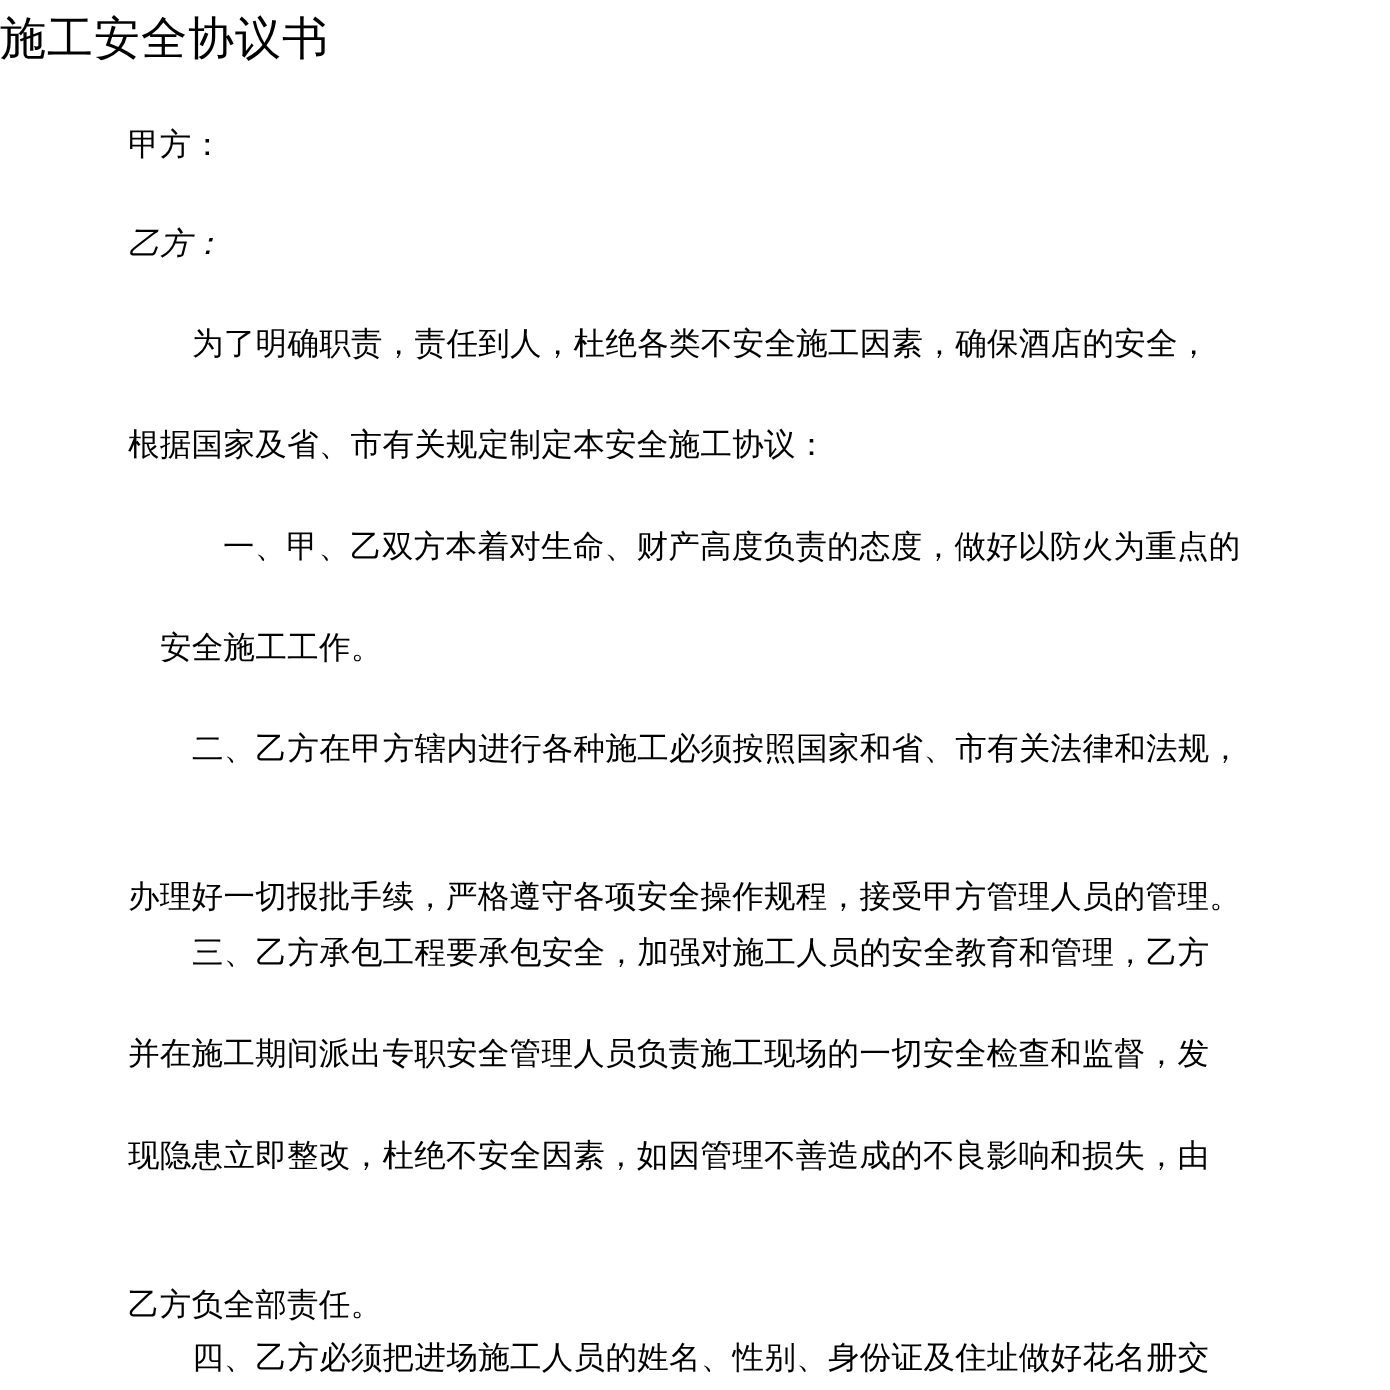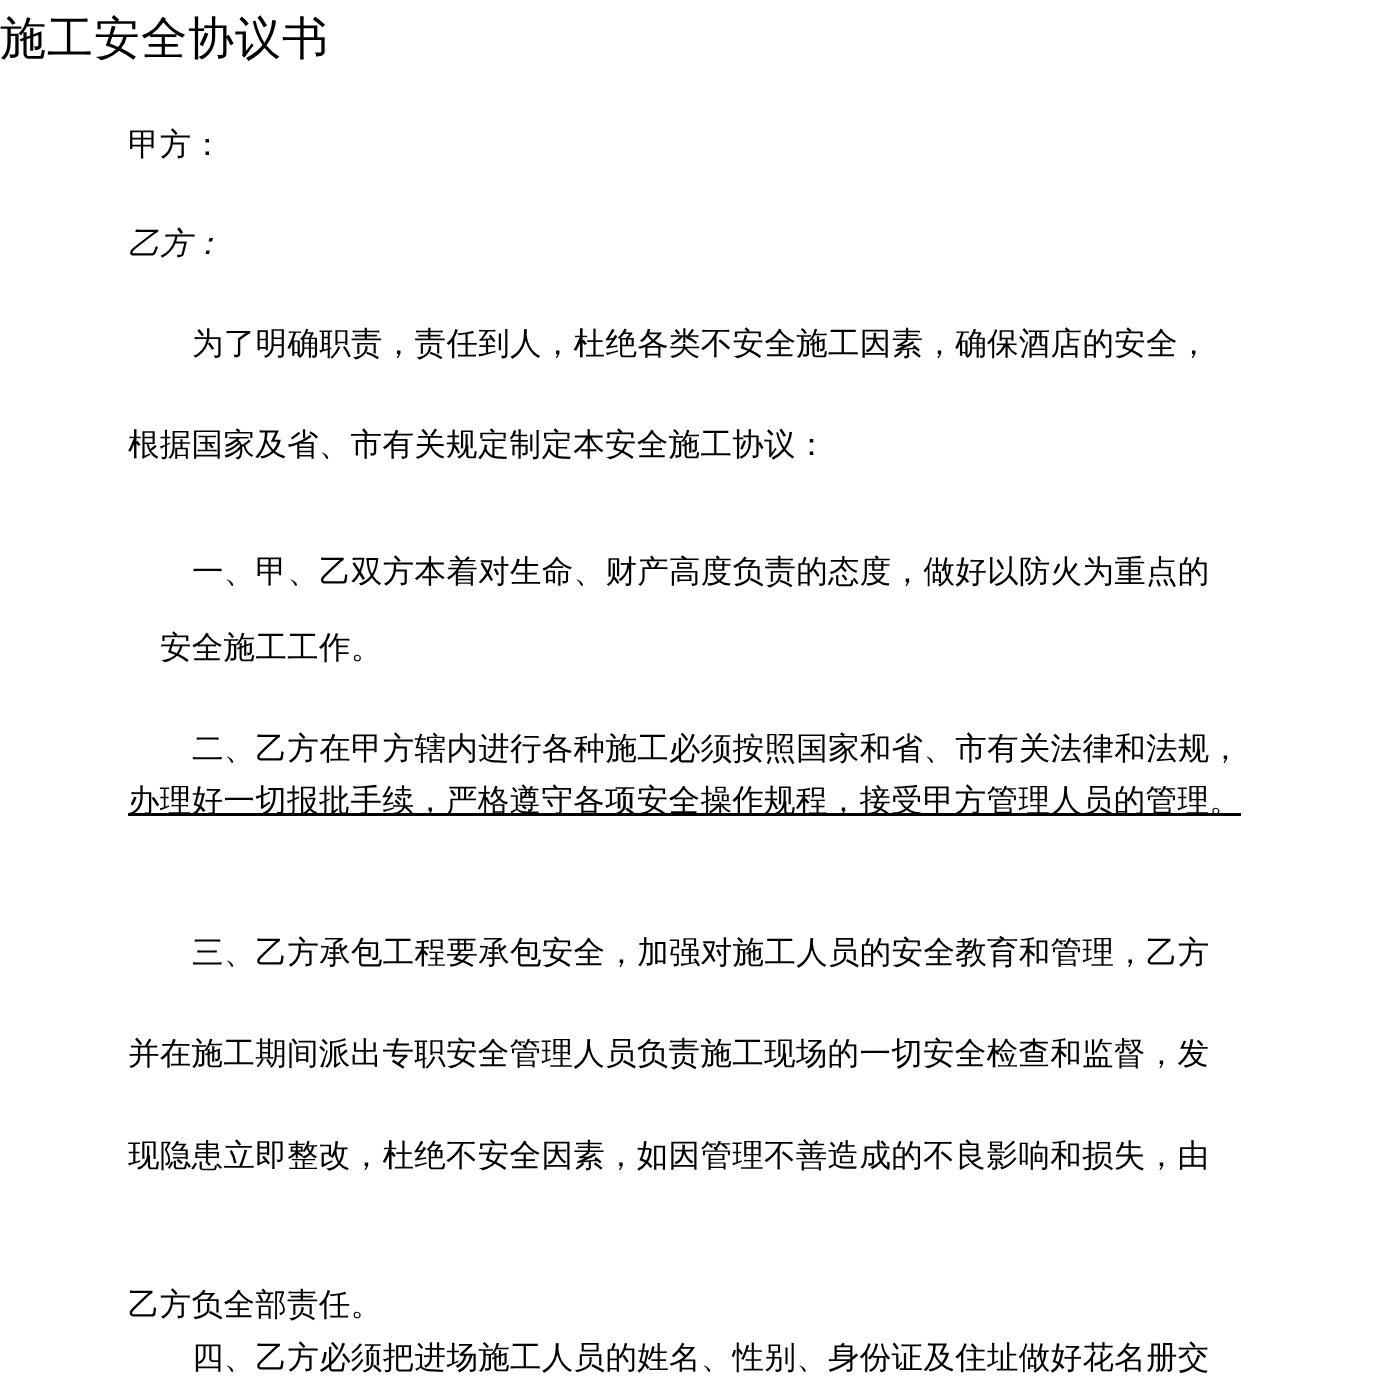--- a/index.html
+++ b/index.html
@@ -55,27 +55,27 @@
 
   <div class="line" style="top:124px;">甲方：</div>
   <div class="line" style="top:223px;font-style:italic;">乙方：</div>
 
   <div>
     <div class="line indent" style="top:323px;">为了明确职责，责任到人，杜绝各类不安全施工因素，确保酒店的安全，</div>
     <div class="line" style="top:424px;">根据国家及省、市有关规定制定本安全施工协议：</div>
   </div>
 
   <div>
-    <div class="line indent" style="top:551px;">一、甲、乙双方本着对生命、财产高度负责的态度，做好以防火为重点的</div>
+    <div class="line indent" style="top:526px;margin-left:31px;">一、甲、乙双方本着对生命、财产高度负责的态度，做好以防火为重点的</div>
     <div class="line" style="top:627px;margin-left:32px;">安全施工工作。</div>
   </div>
 
   <div>
     <div class="line indent" style="top:728px;">二、乙方在甲方辖内进行各种施工必须按照国家和省、市有关法律和法规，</div>
-    <div class="line" style="top:780px;text-decoration:underline;">办理好一切报批手续，严格遵守各项安全操作规程，接受甲方管理人员的管理。</div>
+    <div class="line" style="top:876px;">办理好一切报批手续，严格遵守各项安全操作规程，接受甲方管理人员的管理。</div>
   </div>
 
   <div>
     <div class="line indent" style="top:932px;">三、乙方承包工程要承包安全，加强对施工人员的安全教育和管理，乙方</div>
     <div class="line" style="top:1033px;">并在施工期间派出专职安全管理人员负责施工现场的一切安全检查和监督，发</div>
     <div class="line" style="top:1135px;">现隐患立即整改，杜绝不安全因素，如因管理不善造成的不良影响和损失，由</div>
     <div class="line" style="top:1236px;margin-top:48px;">乙方负全部责任。</div>
   </div>
 
   <div>

